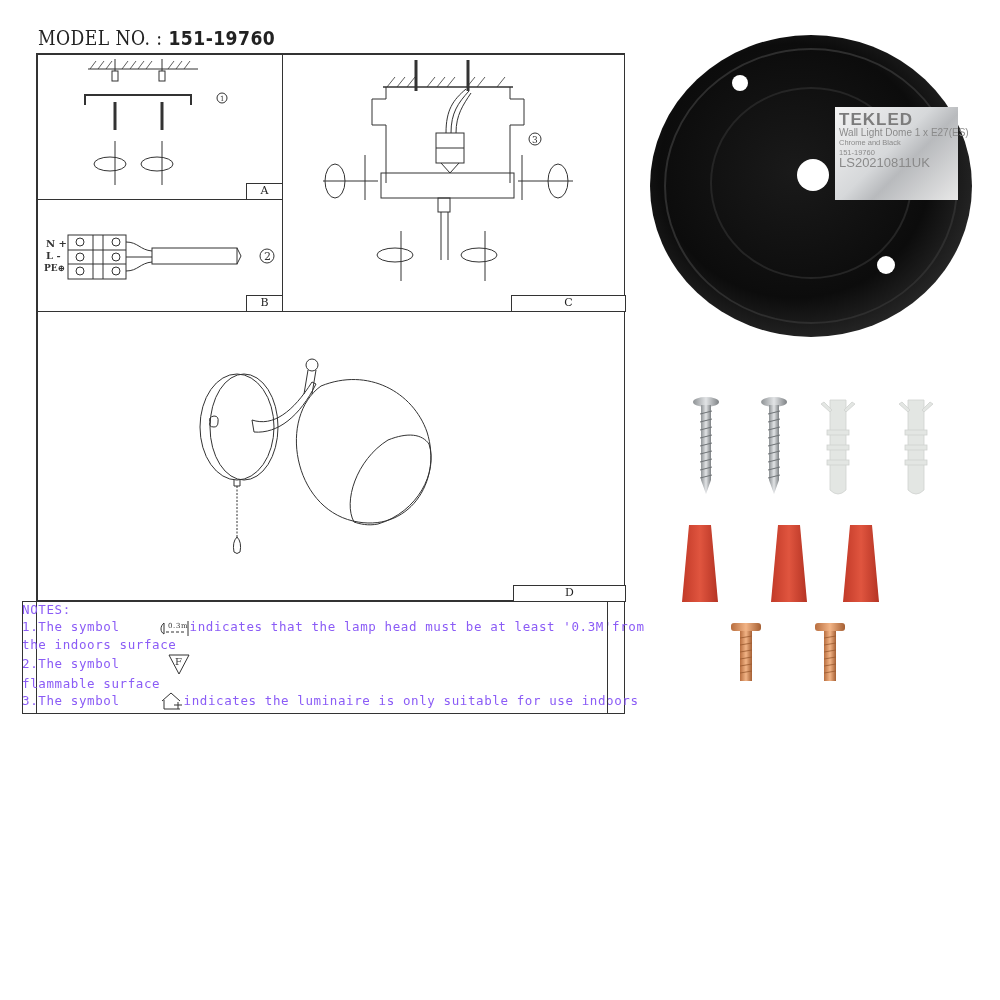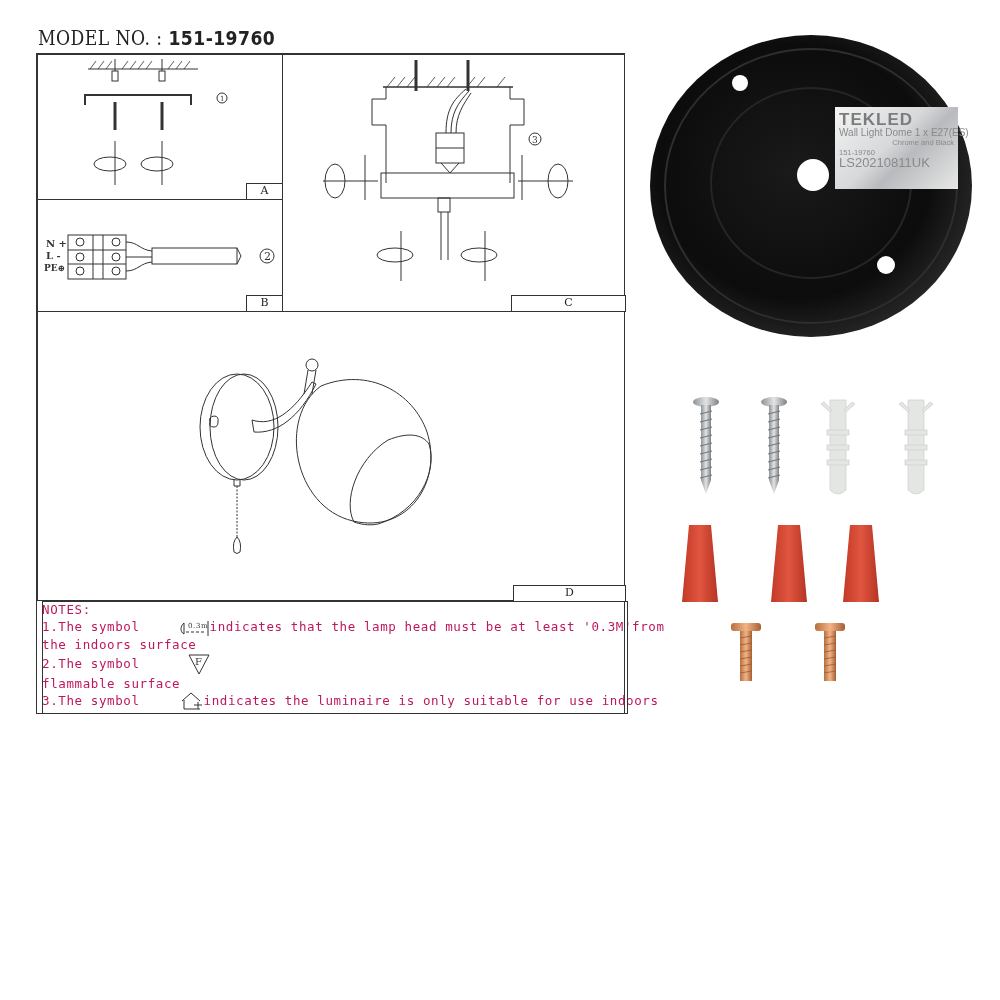--- a/index.html
+++ b/index.html
@@ -3,21 +3,21 @@
   <meta charset="utf-8">
   <style>
     html, body { margin: 0; padding: 0; background: #ffffff; }
     body { width: 1000px; height: 1000px; position: relative; overflow: hidden; font-family: "DejaVu Sans Mono", monospace; color: #222; }
     .abs { position: absolute; }
     .model-title { left: 38px; top: 26px; font-family: "DejaVu Serif", serif; font-size: 20px; letter-spacing: 0.5px; color: #222; transform: scaleX(0.86); transform-origin: left top; }
     .model-title .num { font-family: "DejaVu Sans", sans-serif; font-weight: bold; }
     .frame { left: 36px; top: 53px; width: 589px; height: 661px; border: 1.5px solid #333; box-sizing: border-box; }
     .panel { position: absolute; border: 1px solid #333; box-sizing: border-box; }
     .label-box { position: absolute; border: 1.2px solid #333; box-sizing: border-box; background: #fff; font-family: "DejaVu Serif", serif; font-size: 11px; text-align: center; line-height: 14px; color: #222; }
-    .notes { left: 42px; top: 601px; width: 586px; font-size: 12.5px; line-height: 17px; color: #be185d; letter-spacing: 0.6px; }
+    .notes { left: 22px; top: 601px; width: 586px; font-size: 12.5px; line-height: 17px; color: #8b5cf6; letter-spacing: 0.6px; }
     .notes .line { white-space: nowrap; }
     .sym { display: inline-block; vertical-align: middle; margin-left: 40px; }
     svg { display: block; }
   </style>
 </head>
 <body>
 
 <div class="abs model-title">
   <span>MODEL NO. :</span>
   <span class="num">151-19760</span>
@@ -191,24 +191,24 @@
         <stop offset="100%" stop-color="#2a2a2a"></stop>
       </radialGradient>
     </defs>
     <ellipse cx="163" cy="153" rx="161" ry="151" fill="url(#plateG)"></ellipse>
     <ellipse cx="163" cy="153" rx="146" ry="137" fill="none" stroke="#2e2e2e" stroke-width="2"></ellipse>
     <ellipse cx="163" cy="150" rx="100" ry="95" fill="none" stroke="#252525" stroke-width="2"></ellipse>
     <circle cx="92" cy="50" r="8" fill="#fff"></circle>
     <circle cx="238" cy="232" r="9" fill="#fff"></circle>
     <circle cx="165" cy="142" r="16" fill="#fff"></circle>
   </svg>
-  <div style="position:absolute;left:187px;top:74px;width:123px;height:82px;background:linear-gradient(135deg,#f4f4f4 0%,#d6d8da 45%,#b8babd 60%,#e8e8e8 100%);font-family:'Liberation Sans',sans-serif;color:#8a8a8a;padding:4px 4px 0 4px;box-sizing:border-box;">
+  <div style="position:absolute;left:187px;top:74px;width:123px;height:93px;background:linear-gradient(135deg,#f4f4f4 0%,#d6d8da 45%,#b8babd 60%,#e8e8e8 100%);font-family:'Liberation Sans',sans-serif;color:#8a8a8a;padding:4px 4px 0 4px;box-sizing:border-box;">
     <div style="font-size:17px;font-weight:bold;letter-spacing:1px;color:#7c7c7c;line-height:17px;">TEKLED</div>
     <div style="font-size:10px;line-height:10px;white-space:nowrap;">Wall Light Dome 1 x E27(ES)</div>
-    <div style="font-size:7.5px;line-height:10px;text-align:right;">Chrome and Black</div>
+    <div style="font-size:7.5px;line-height:10px;">Chrome and Black</div>
     <div style="font-size:7.5px;line-height:10px;">151-19760</div>
     <div style="font-size:13px;line-height:10px;">LS20210811UK</div>
   </div>
 </div>
 
 <div class="abs" style="left:680px;top:390px;width:270px;height:300px;">
   <svg width="270" height="300" viewBox="0 0 270 300">
     <defs>
       <linearGradient id="silver" x1="0" x2="1">
           <stop offset="0" stop-color="#8e9295"></stop>

